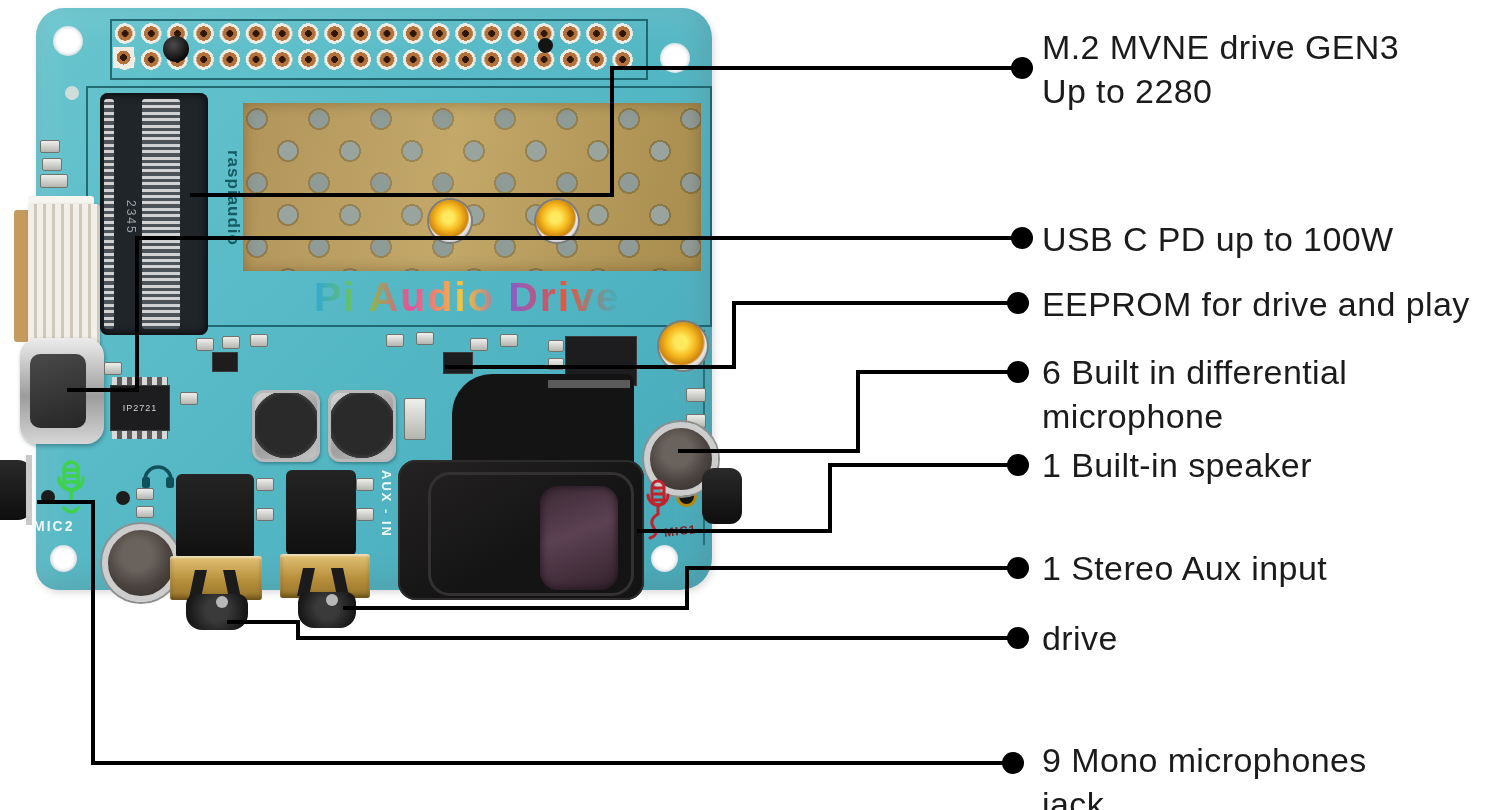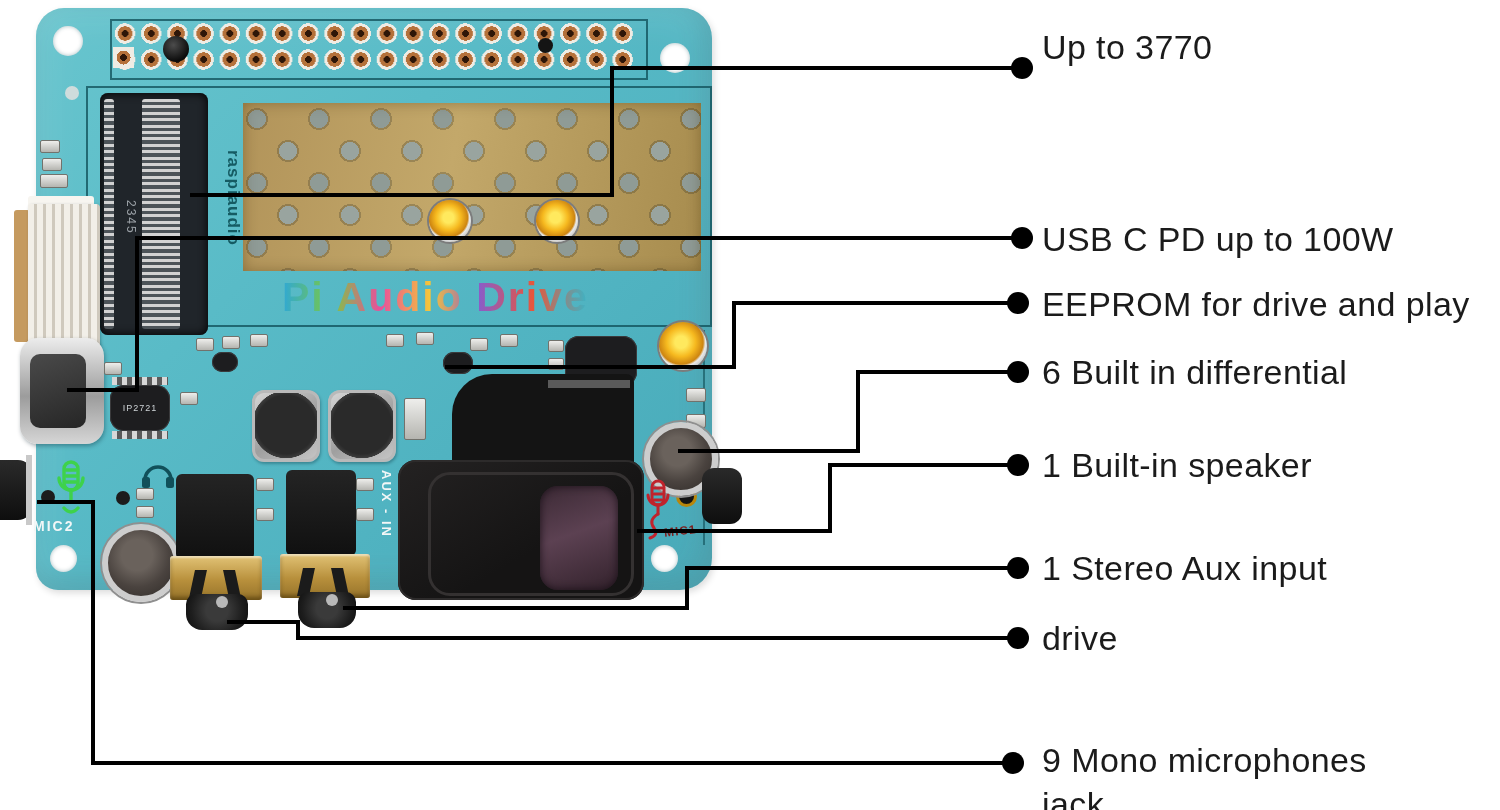--- a/index.html
+++ b/index.html
@@ -29,25 +29,25 @@
       linear-gradient(100deg,#b2945a,#c3a86a 45%,#a78c4e);
     background-size:62px 64px,62px 64px,100% 100%;
     box-shadow:inset 0 0 14px rgba(60,40,0,.35);}
   .led{border-radius:50%;
     background:radial-gradient(circle at 46% 42%,#ffe95e 0 16%,#f6b91f 38%,#cd8511 58%,#e9e9e9 64%,#bcbcbc 78%,#8f8f8f 100%);
     box-shadow:0 0 0 2px #7c7c7c;}
   
   .title{font-size:41px;font-weight:800;letter-spacing:2px;
     background:linear-gradient(90deg,#2fa8d6,#7ac943 16%,#e94f9b 32%,#f5c53a 48%,#8a5cc9 64%,#e9563a 82%,#38b6c9 100%);
     -webkit-background-clip:text;background-clip:text;color:transparent;
-    text-shadow:none;white-space:nowrap;}
+    text-shadow:none;white-space:nowrap;margin-left:32px;}
   .vtext{transform-origin:0 0;transform:rotate(90deg);white-space:nowrap;}
   
   .pad{background:linear-gradient(180deg,#eeeeec,#b5b5b0);border:1px solid #72726c;border-radius:2px;}
-  .sot{background:#1d1d1f;border-radius:14px;box-shadow:inset 0 0 0 1px #3a3a3c;}
+  .sot{background:#1d1d1f;border-radius:0;box-shadow:inset 0 0 0 1px #3a3a3c;}
   .ind{border-radius:12px;background:
     radial-gradient(circle at 50% 48%,#2a2a2a 0 58%,#3c3c3c 66%,rgba(0,0,0,0) 67%),
     linear-gradient(145deg,#d9d9d9,#9f9f9f 55%,#c9c9c9);
     box-shadow:inset 0 0 0 3px #b9b9b9, 1px 2px 3px rgba(0,30,40,.3);}
   .emic{border-radius:50%;border:6px solid #cdcdcd;box-shadow:0 0 0 2px #8f8f8f;
     background:radial-gradient(circle at 44% 38%,#6a625c 0 28%,#4a433f 58%,#2e2a27 100%);}
   .jackbody{background:linear-gradient(180deg,#242424,#101010);border-radius:6px;}
   .bracket{background:linear-gradient(180deg,#e2c376,#b8903c 55%,#96732a);border-radius:3px;
     box-shadow:inset 0 2px 2px rgba(255,255,255,.5), inset 0 -3px 4px rgba(60,40,0,.5);}
   .prong{background:#1b1b1b;}
@@ -215,30 +215,32 @@
     <circle cx="1018" cy="303" r="11"></circle>
     <circle cx="1018" cy="372" r="11"></circle>
     <circle cx="1018" cy="465" r="11"></circle>
     <circle cx="1018" cy="568" r="11"></circle>
     <circle cx="1018" cy="638" r="11"></circle>
     <circle cx="1013" cy="763" r="11"></circle>
   </g>
 </svg>
 
 <div class="abs callout" style="top:25px">
-  <div>Up to 3770</div>
+  <div>M.2 MVNE drive GEN3</div>
+  <div>Up to 2280</div>
 </div>
 <div class="abs callout" style="top:217px">
   <div>USB C PD up to 100W</div>
 </div>
 <div class="abs callout" style="top:282px">
   <div>EEPROM for drive and play</div>
 </div>
 <div class="abs callout" style="top:350px">
   <div>6 Built in differential</div>
+  <div>microphone</div>
 </div>
 <div class="abs callout" style="top:443px">
   <div>1 Built-in speaker</div>
 </div>
 <div class="abs callout" style="top:546px">
   <div>1 Stereo Aux input</div>
 </div>
 <div class="abs callout" style="top:616px">
   <div>drive</div>
 </div>

